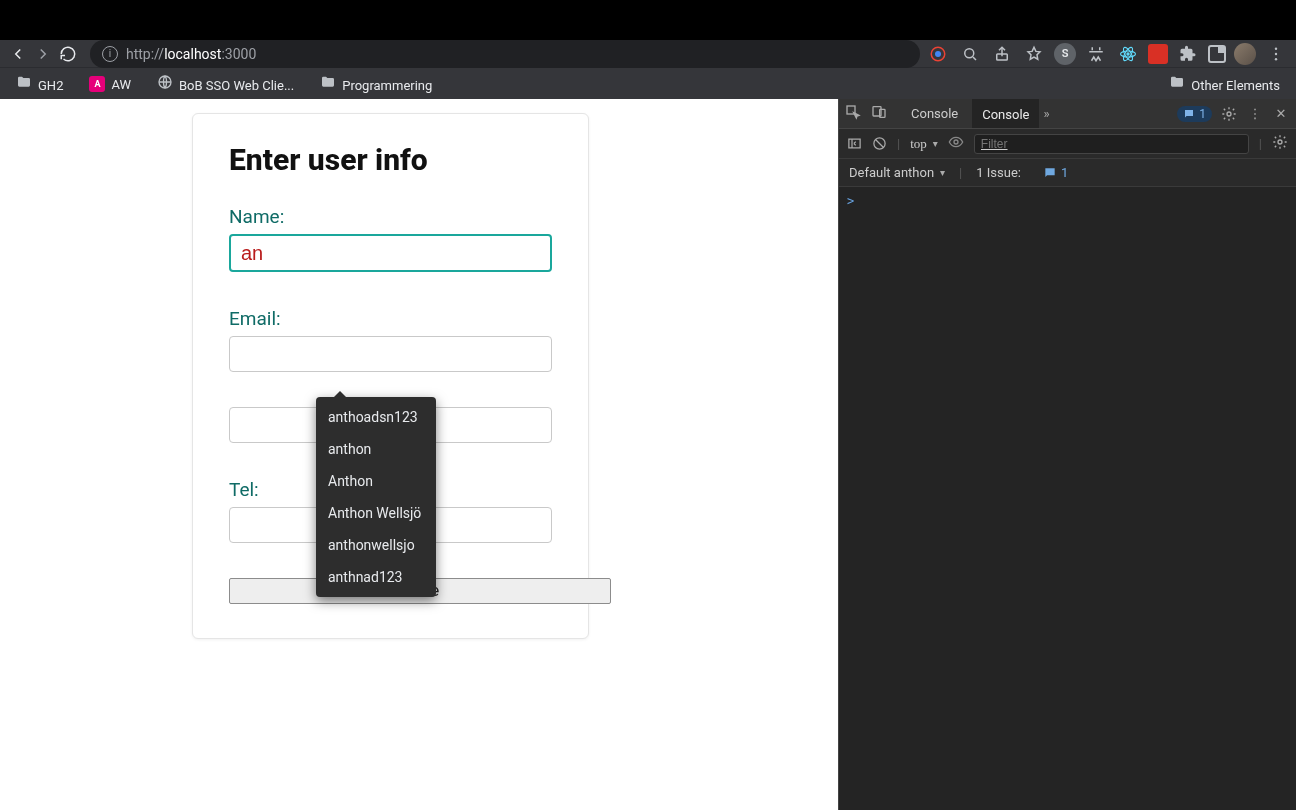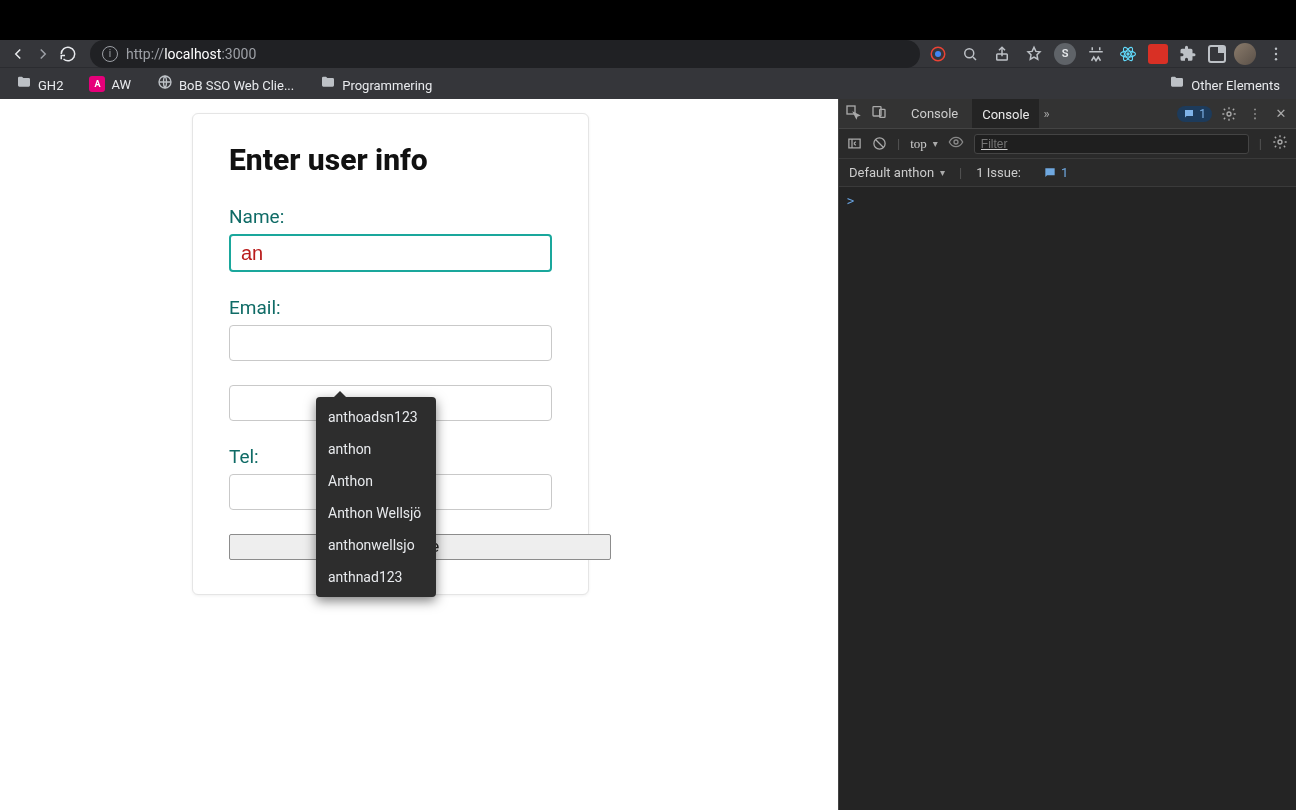--- a/index.html
+++ b/index.html
@@ -139,21 +139,21 @@
     font-size: 20px;
     color:#8c8c8c;
     background:#fff;
   }
   .field-input.focused {
     border: 2px solid #1aa79c;
     outline: none;
     color:#b91c1c;
     height:38px;
   }
-  .field-block { margin-bottom: 24px; }
+  .field-block { margin-bottom: 35px; }
   .save-btn {
     width: 382px;
     height: 26px;
     border:1px solid #8c8c8c;
     background: #eeeeee;
     font-size:17px;
     color:#222;
     cursor:pointer;
     border-radius:2px;
   }

